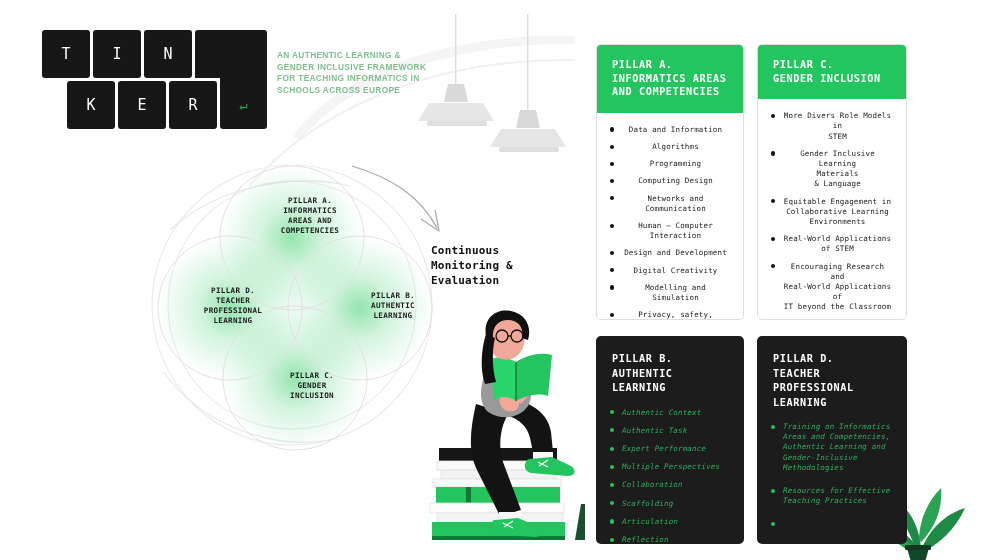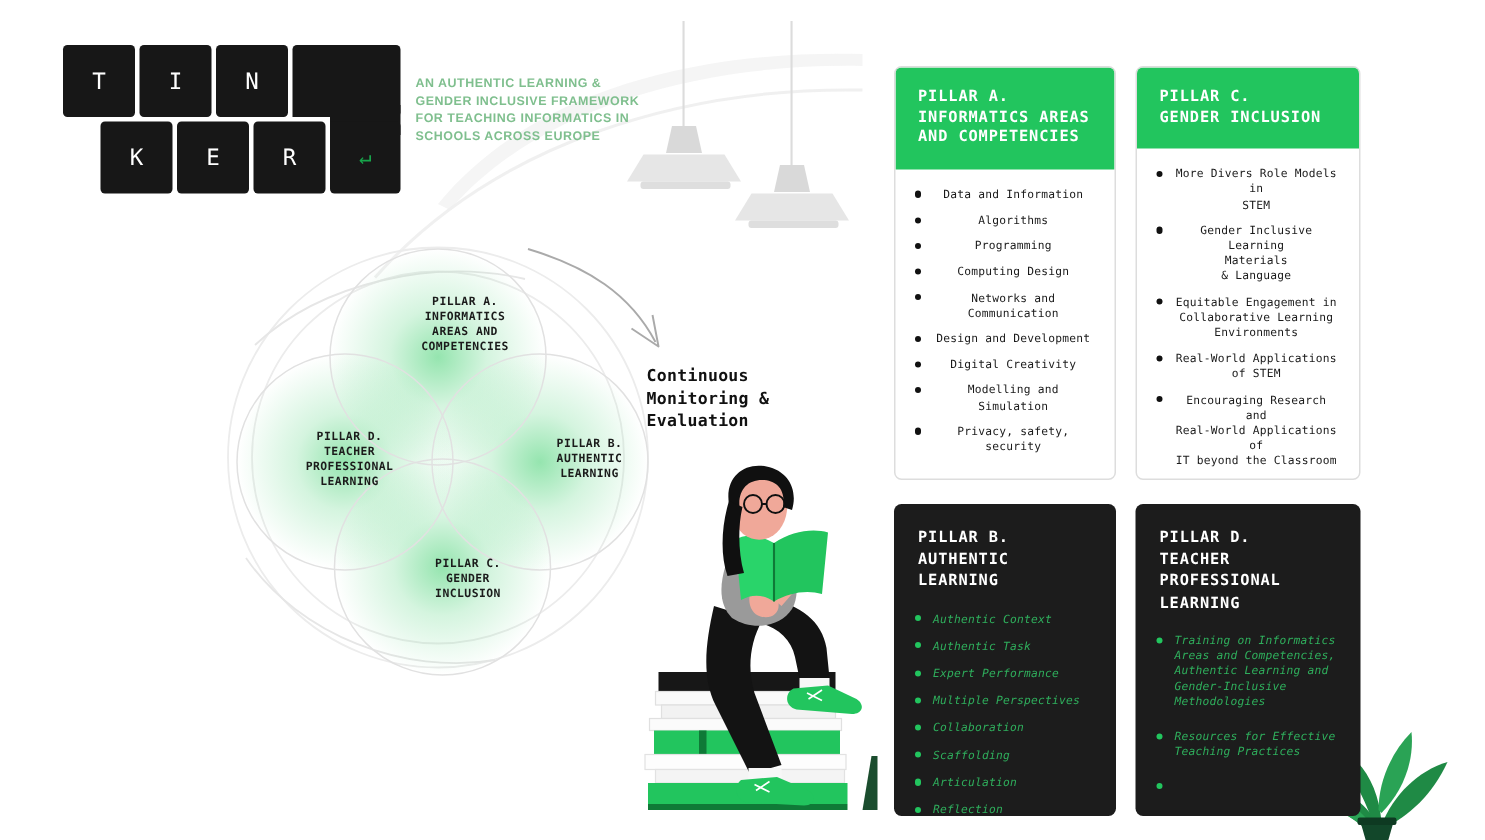--- a/index.html
+++ b/index.html
@@ -272,20 +272,22 @@
   <div class="card light" id="cardA">
     <div class="card-head">PILLAR A.
 INFORMATICS AREAS
 AND COMPETENCIES</div>
     <ul class="items light-items">
         <li><span class="dot"></span><span>Data and Information</span></li>
         <li><span class="dot"></span><span>Algorithms</span></li>
         <li><span class="dot"></span><span>Programming</span></li>
         <li><span class="dot"></span><span>Computing Design</span></li>
         <li><span class="dot"></span><span>Networks and Communication</span></li>
+        <li><span class="dot"></span><span>Human — Computer
+Interaction</span></li>
         <li><span class="dot"></span><span>Design and Development</span></li>
         <li><span class="dot"></span><span>Digital Creativity</span></li>
         <li><span class="dot"></span><span>Modelling and Simulation</span></li>
         <li><span class="dot"></span><span>Privacy, safety, security</span></li>
       </ul>
   </div>
 
   <div class="card light" id="cardC">
     <div class="card-head">PILLAR C.
 GENDER INCLUSION</div>

